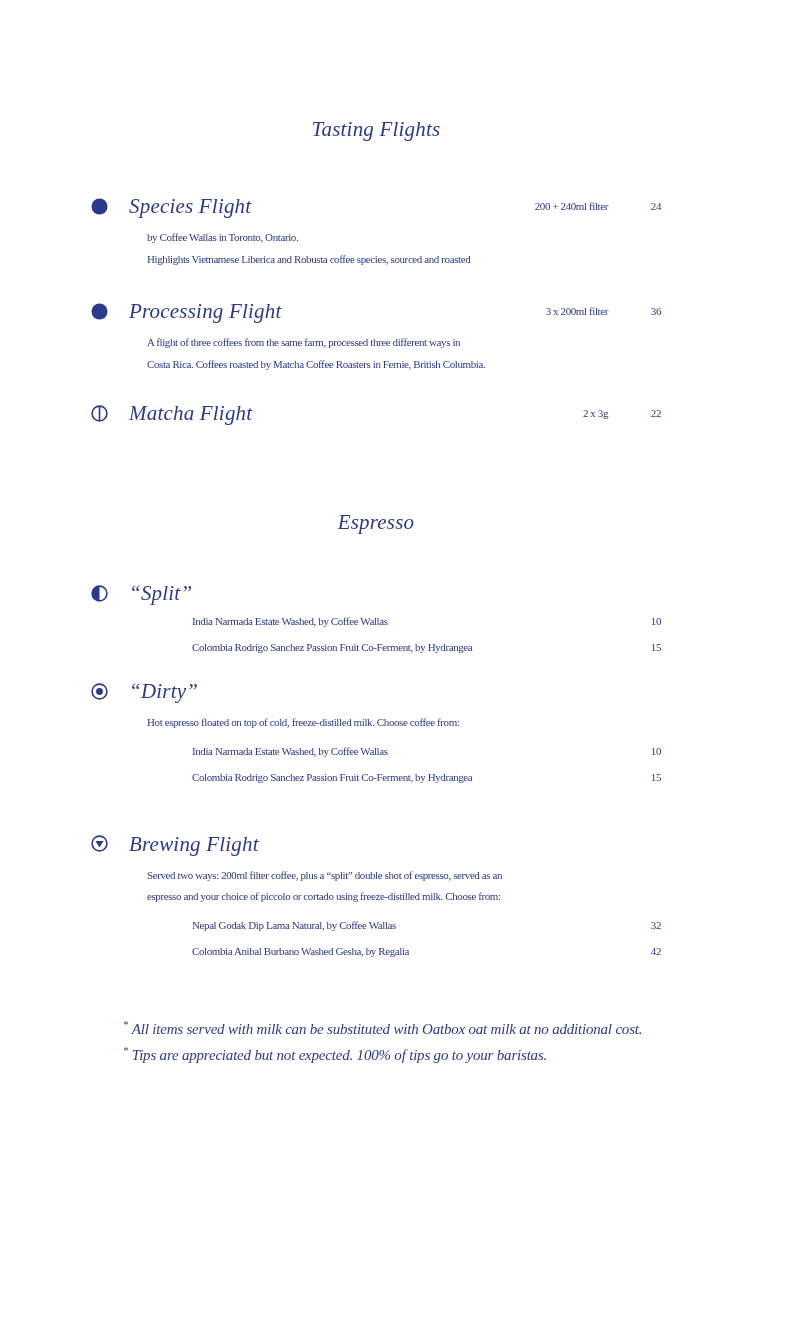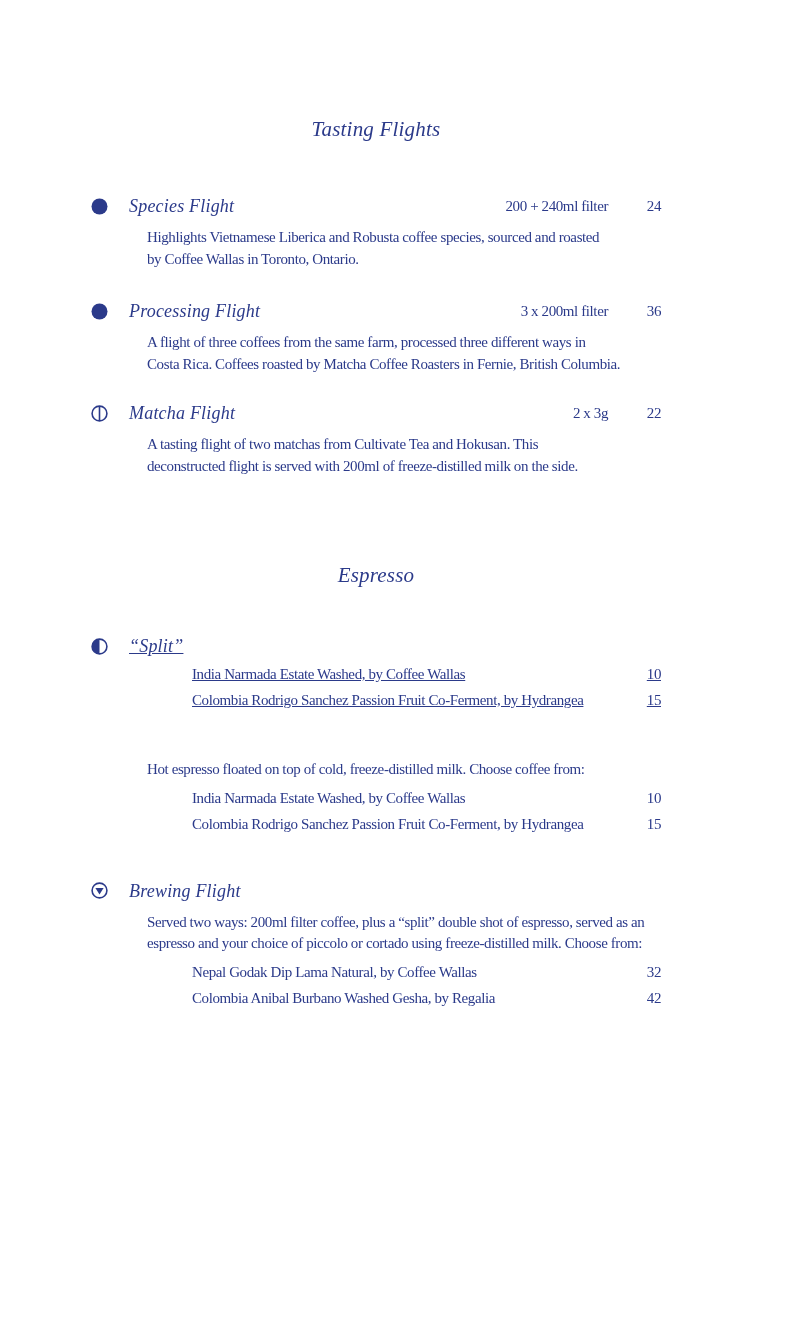--- a/index.html
+++ b/index.html
@@ -34,44 +34,44 @@
   }
   .icon {
     flex: 0 0 38px;
     width: 38px;
     display: flex;
     align-items: center;
   }
   .icon svg { display: block; }
   .item-name {
     font-style: italic;
-    font-size: 18px;
+    font-size: 21px;
     letter-spacing: 0.2px;
     white-space: nowrap;
     text-align: center;
   }
   .body-text {
-    font-size: 15px;
+    font-size: 11px;
     letter-spacing: -0.4px;
     white-space: nowrap;
   }
   .item-serving { margin-left: auto; }
   .item-price { flex: 0 0 53px; text-align: right; }
 
   .item-desc { margin: 10px 0 0 56px; line-height: 21.5px; }
   .desc-line { white-space: nowrap; }
 
   .options { margin: 4px 0 0 101px; }
   .option-row { display: flex; line-height: 26px; gap: 44px; }
   .option-price { margin-left: auto; text-align: right; }
 
   .mb-30 { margin-bottom: 30px; }
   .mb-27 { margin-bottom: 27px; font-family: Liberation Serif, serif; }
   .mb-0  { margin-bottom: 0; }
-  .mb-38 { margin-bottom: 46px; text-decoration: underline; }
+  .mb-38 { margin-bottom: 20px; }
   .mb-43 { margin-bottom: 43px; }
 
   .footnotes { margin: 50px 0 0 32px; }
   .footnote {
     font-style: italic;
     font-size: 15px;
     letter-spacing: -0.2px;
     line-height: 22.5px;
     white-space: nowrap;
   }
@@ -90,22 +90,22 @@
         <span class="icon">
           <svg width="17" height="17" viewBox="0 0 17 17">
               <circle cx="8.5" cy="8.5" r="8" fill="currentColor"></circle>
             </svg>
         </span>
         <span class="item-name">Species Flight</span>
         <span class="body-text item-serving">200 + 240ml filter</span>
         <span class="body-text item-price">24</span>
       </div>
       <div class="item-desc body-text">
+        <div class="desc-line">by Coffee Wallas in Toronto, Ontario.</div>
         <div class="desc-line">Highlights Vietnamese Liberica and Robusta coffee species, sourced and roasted</div>
-        <div class="desc-line">by Coffee Wallas in Toronto, Ontario.</div>
       </div>
     </div>
 
     <div class="item mb-27">
       <div class="item-row">
         <span class="icon">
           <svg width="17" height="17" viewBox="0 0 17 17">
               <circle cx="8.5" cy="8.5" r="8" fill="currentColor"></circle>
             </svg>
         </span>
@@ -124,24 +124,20 @@
         <span class="icon">
           <svg width="17" height="17" viewBox="0 0 17 17" fill="none" stroke="currentColor" stroke-width="1.6">
             <circle cx="8.5" cy="8.5" r="7.4"></circle>
               <line x1="8.5" y1="1.1" x2="8.5" y2="15.9"></line>
           </svg>
         </span>
         <span class="item-name">Matcha Flight</span>
         <span class="body-text item-serving">2 x 3g</span>
         <span class="body-text item-price">22</span>
       </div>
-      <div class="item-desc body-text">
-        <div class="desc-line">A tasting flight of two matchas from Cultivate Tea and Hokusan. This</div>
-        <div class="desc-line">deconstructed flight is served with 200ml of freeze-distilled milk on the side.</div>
-      </div>
     </div>
   </section>
 
   <section class="section-espresso">
     <h2 class="section-title">Espresso</h2>
 
     <div class="item mb-38">
       <div class="item-row">
         <span class="icon">
           <svg width="17" height="17" viewBox="0 0 17 17">
@@ -157,20 +153,29 @@
           <span class="option-price">10</span>
         </div>
         <div class="option-row">
           <span class="option-name">Colombia Rodrigo Sanchez Passion Fruit Co-Ferment, by Hydrangea</span>
           <span class="option-price">15</span>
         </div>
       </div>
     </div>
 
     <div class="item mb-43">
+      <div class="item-row">
+        <span class="icon">
+          <svg width="17" height="17" viewBox="0 0 17 17">
+            <circle cx="8.5" cy="8.5" r="7.4" fill="none" stroke="currentColor" stroke-width="1.6"></circle>
+            <circle cx="8.5" cy="8.5" r="3.4" fill="currentColor"></circle>
+          </svg>
+        </span>
+        <span class="item-name">“Dirty”</span>
+      </div>
       <div class="item-desc body-text">
         <div class="desc-line">Hot espresso floated on top of cold, freeze-distilled milk. Choose coffee from:</div>
       </div>
       <div class="options body-text">
         <div class="option-row">
           <span class="option-name">India Narmada Estate Washed, by Coffee Wallas</span>
           <span class="option-price">10</span>
         </div>
         <div class="option-row">
           <span class="option-name">Colombia Rodrigo Sanchez Passion Fruit Co-Ferment, by Hydrangea</span>
@@ -199,14 +204,22 @@
           <span class="option-price">32</span>
         </div>
         <div class="option-row">
           <span class="option-name">Colombia Anibal Burbano Washed Gesha, by Regalia</span>
           <span class="option-price">42</span>
         </div>
       </div>
     </div>
   </section>
 
+  <div class="footnotes">
+    <div class="footnote">
+      <sup>*</sup><span>All items served with milk can be substituted with Oatbox oat milk at no additional cost.</span>
+    </div>
+    <div class="footnote">
+      <sup>*</sup><span>Tips are appreciated but not expected. 100% of tips go to your baristas.</span>
+    </div>
+  </div>
 
 </div>
 
 </body></html>

